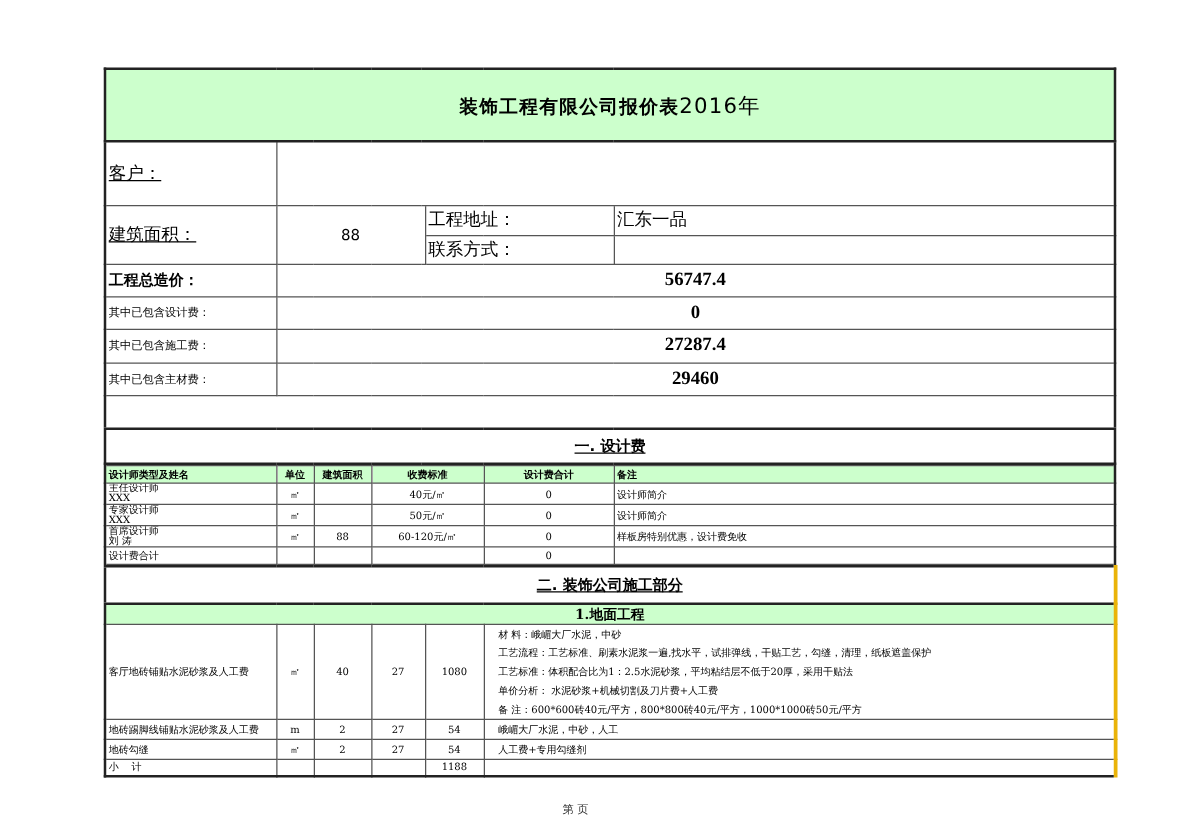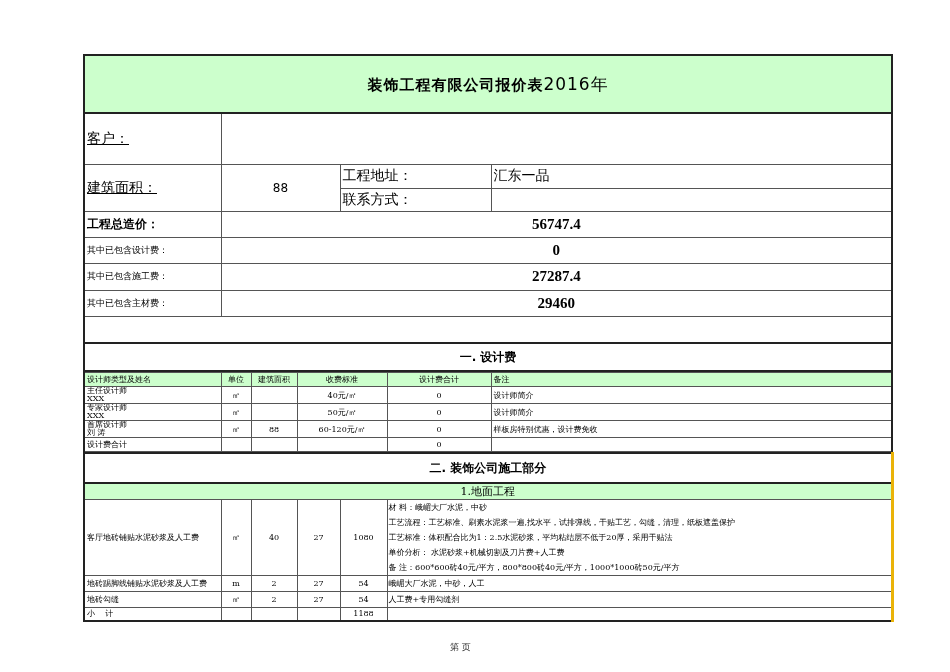--- a/index.html
+++ b/index.html
@@ -2,34 +2,34 @@
 <html><head>
   <meta charset="utf-8">
   <style>
     html, body { margin: 0; padding: 0; background: #ffffff; }
     body { width: 950px; height: 672px; position: relative; overflow: hidden;
            font-family: "DejaVu Serif", "Liberation Serif", serif; color: #000; }
     .sheet { position: absolute; left: 83px; top: 54px; width: 808px; }
     table { border-collapse: collapse; width: 808px; table-layout: fixed; }
     td { border: 1px solid #555; padding: 0 2px; overflow: hidden; white-space: nowrap; vertical-align: middle; }
     .outer { border: 2px solid #222; }
-    .green { background: #CCFFCC; }
+    .green { background: #CCFFCC; font-weight: bold; }
     .title { height: 56px; text-align: center; font-family: "DejaVu Sans", sans-serif; font-size: 15px; font-weight: bold; letter-spacing: 1px; }
     .title .yr { font-weight: normal; font-size: 17px; }
     .lbl-lg { font-size: 14px; text-align: left; text-decoration: underline; }
     .lbl-md { font-size: 14px; }
     .lbl-sm { font-size: 9px; }
     .big-num { font-family: "Liberation Serif", serif; font-weight: bold; font-size: 15px; text-align: center; }
-    .sec-title { font-family: "DejaVu Sans", sans-serif; font-size: 12px; font-weight: bold; text-align: center; }
+    .sec-title { font-family: "DejaVu Sans", sans-serif; font-size: 12px; font-weight: bold; text-align: center; text-decoration: underline; }
     .sub-title { font-size: 11px; text-align: center; }
     .tiny { font-size: 8px; line-height: 9px; }
     .c { text-align: center; }
     .r-thick-top td { border-top: 2px solid #222; }
     .stack { display: block; line-height: 8px; font-size: 8px; }
-    .desc { font-size: 8px; line-height: 15px; padding: 0 1px; white-space: nowrap; }
+    .desc { font-size: 8px; line-height: 15px; padding: 0 11px; white-space: nowrap; }
     .footer { position: absolute; left: 450px; top: 641px; font-size: 9px; color: #333; }
   </style>
 </head>
 <body>
 
 <div class="sheet">
   <table class="outer">
     <colgroup>
       <col style="width:137px">
         <col style="width:30px">

